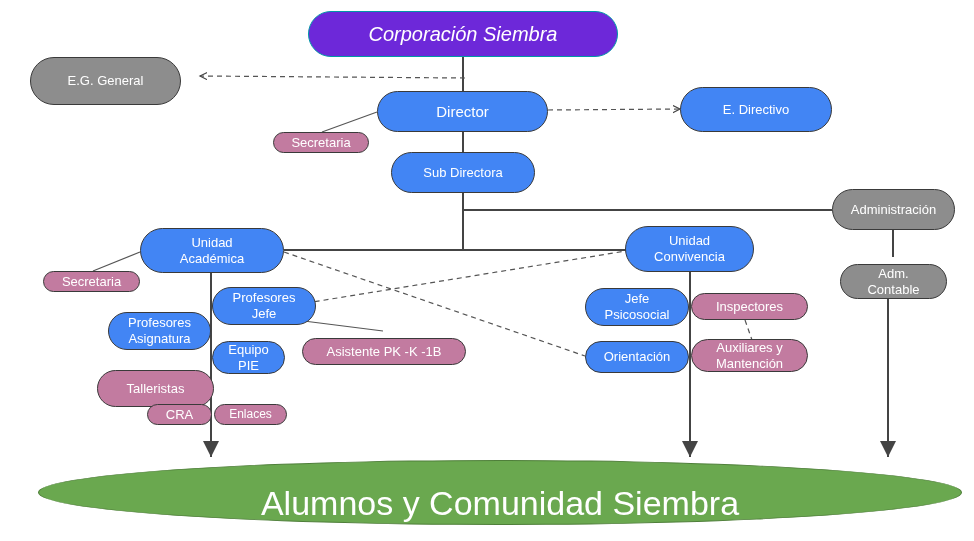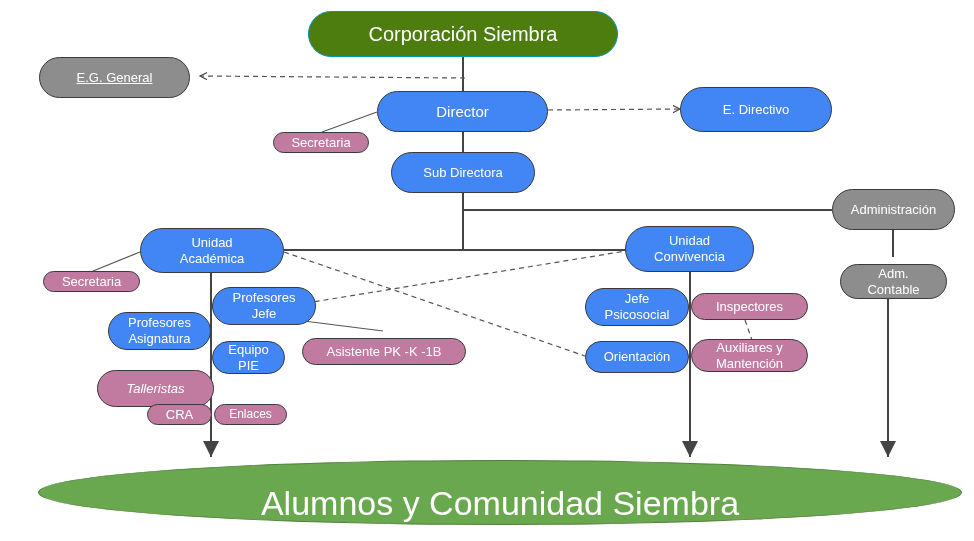--- a/index.html
+++ b/index.html
@@ -2,21 +2,21 @@
 <html><head>
 <meta charset="utf-8">
 <style>
   html, body { margin:0; padding:0; background:#ffffff; }
   body { width:974px; height:541px; position:relative; overflow:hidden;
          font-family:"Liberation Sans", sans-serif; }
   #lines { position:absolute; left:0; top:0; width:974px; height:541px; }
   .node { position:absolute; box-sizing:border-box; display:flex; align-items:center;
           justify-content:center; text-align:center; color:#ffffff;
           border:1.5px solid #3a3a3a; border-radius:999px; line-height:1.2; cursor:pointer; }
-  .teal { background:#4d7c0f; border-color:#0097a7; font-size:20px; }
+  .teal { background:#6d28d9; border-color:#0097a7; font-size:20px;font-style:italic; }
   .blue { background:#4285f4; font-size:13px; }
   .gray { background:#8d8d8d; font-size:13px; }
   .pink { background:#c27ba0; font-size:13px; }
   .green { background:#6aa84f; border-color:#4f7f3a; font-size:34px; border-radius:50%;align-items:flex-end; }
   .node span { white-space:pre-line; }
 </style>
 </head>
 <body>
 
 <svg id="lines" viewBox="0 0 974 541">
@@ -52,21 +52,21 @@
     <line x1="284" y1="252" x2="585" y2="356"></line>
     <line x1="288" y1="306" x2="626" y2="251"></line>
     <line x1="745" y1="320" x2="752" y2="340"></line>
   </g>
 </svg>
 
 <div class="node teal" style="left:308px;top:11px;width:310px;height:46px;">
     <span>Corporación Siembra</span>
   </div>
 
-<div class="node gray" style="left:39px;top:57px;width:151px;height:41px;text-decoration:underline;">
+<div class="node gray" style="left:30px;top:57px;width:151px;height:48px;">
     <span>E.G. General</span>
   </div>
 
 <div class="node blue" style="left:377px;top:91px;width:171px;height:41px;font-size:15px;">
     <span>Director</span>
   </div>
 
 <div class="node blue" style="left:680px;top:87px;width:152px;height:45px;">
     <span>E. Directivo</span>
   </div>
@@ -109,21 +109,21 @@
 
 <div class="node pink" style="left:302px;top:330px;width:164px;height:27px;margin-top:8px;">
     <span>Asistente PK -K -1B</span>
   </div>
 
 <div class="node blue" style="left:212px;top:341px;width:73px;height:33px;">
     <span>Equipo
 PIE</span>
   </div>
 
-<div class="node pink" style="left:97px;top:370px;width:117px;height:37px;font-style:italic;">
+<div class="node pink" style="left:97px;top:370px;width:117px;height:37px;">
     <span>Talleristas</span>
   </div>
 
 <div class="node pink" style="left:147px;top:404px;width:65px;height:21px;">
     <span>CRA</span>
   </div>
 
 <div class="node pink" style="left:214px;top:404px;width:73px;height:21px;font-size:12px;">
     <span>Enlaces</span>
   </div>

